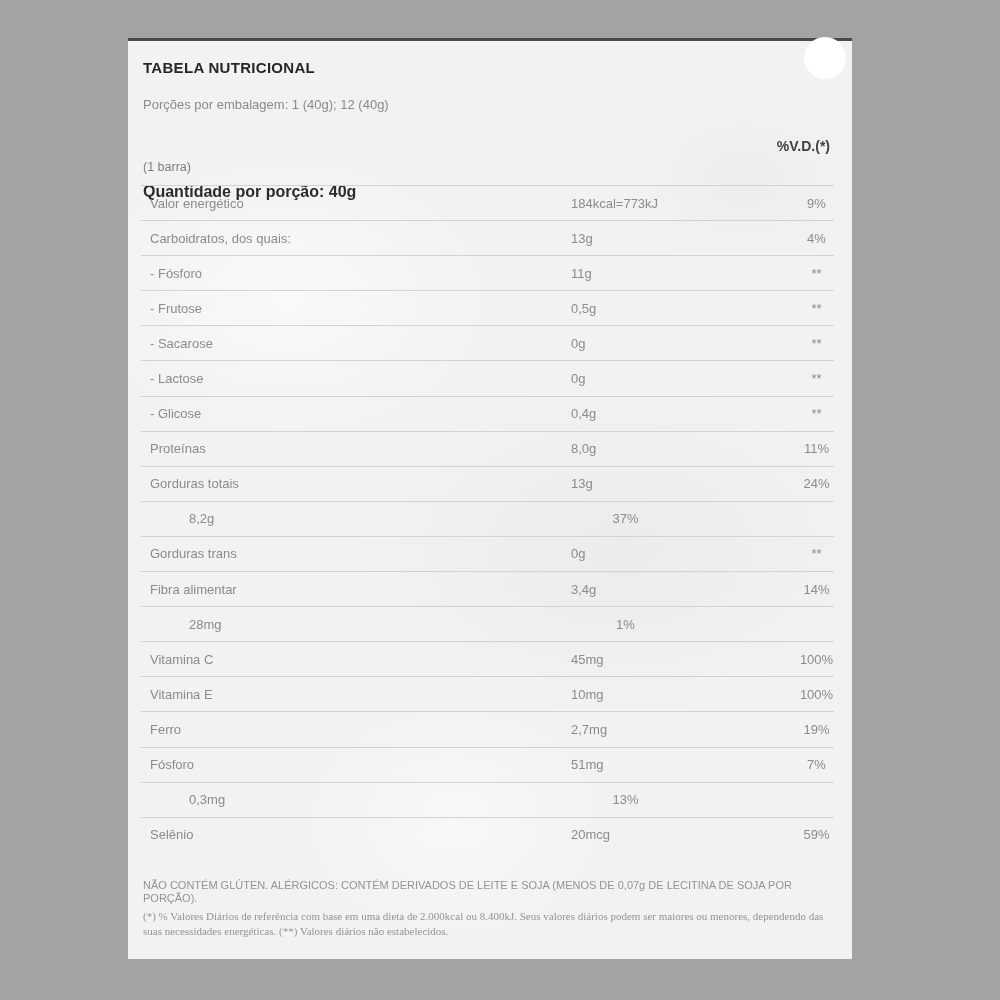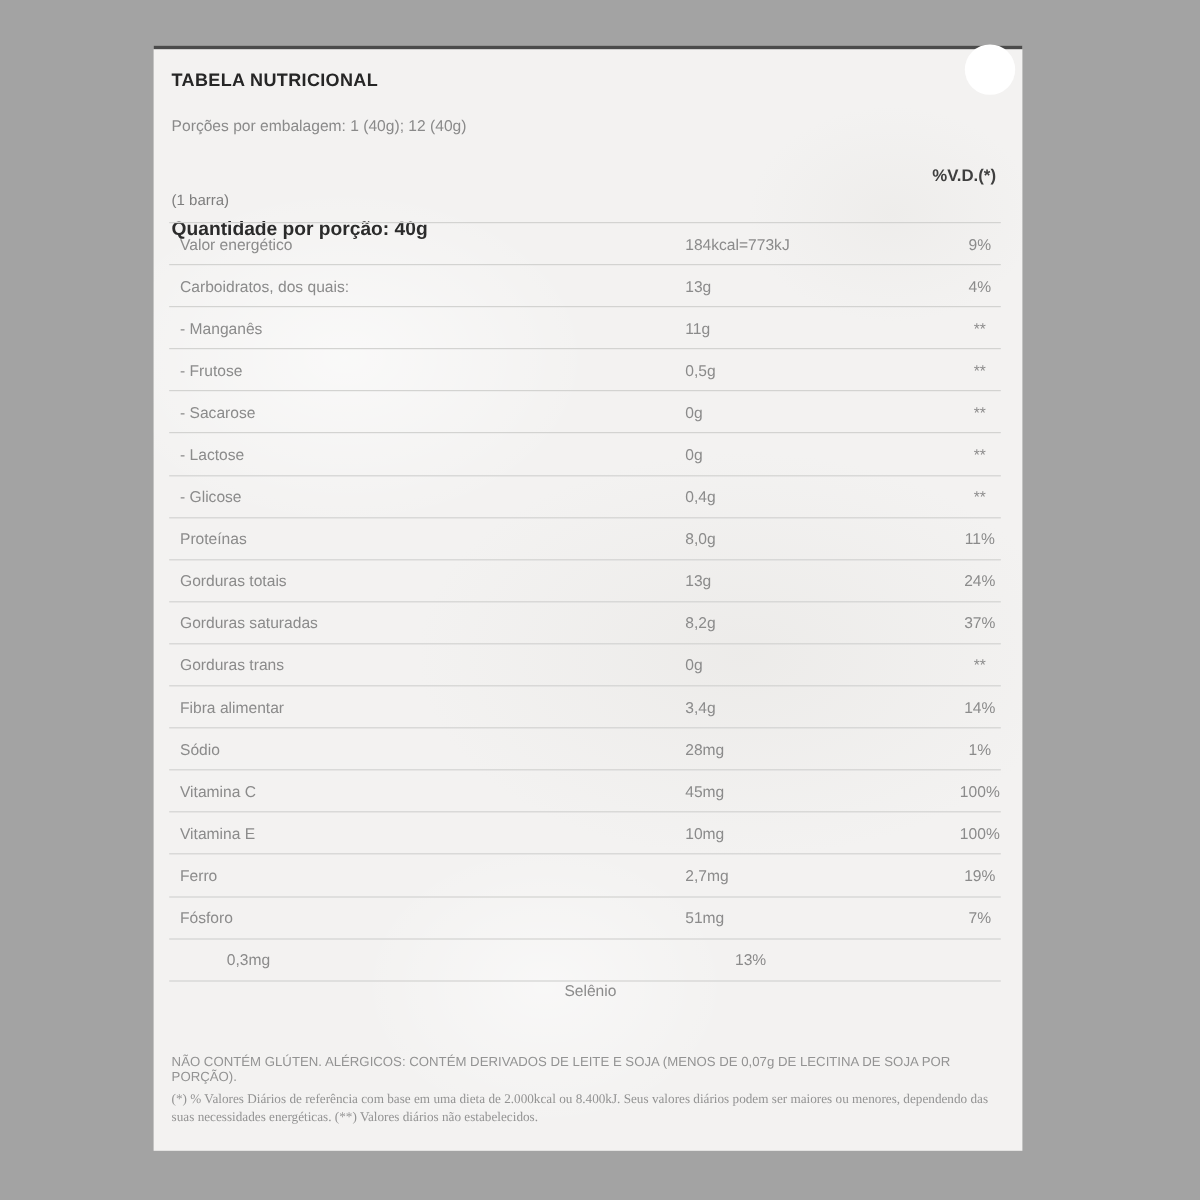--- a/index.html
+++ b/index.html
@@ -90,21 +90,20 @@
   .nrow {
     display: flex;
     align-items: center;
     height: 34.1px;
     border-bottom: 1px solid #d3d3d1;
     font-size: 13px;
     color: #8b8b8b;
   }
   .nrow:last-child {
     border-bottom: none;
-    flex-direction: column;
   }
   .c-label {
     flex: 0 0 373px;
     padding-left: 9px;
     white-space: nowrap;
   }
   .c-value {
     flex: 0 0 228px;
     white-space: nowrap;
     margin-left: 48px;
@@ -159,21 +158,21 @@
     <span class="c-vd">9%</span>
   </div>
 
   <div class="nrow">
     <span class="c-label">Carboidratos, dos quais:</span>
     <span class="c-value">13g</span>
     <span class="c-vd">4%</span>
   </div>
 
   <div class="nrow">
-    <span class="c-label">- Manganês</span>
+    <span class="c-label">- Fósforo</span>
     <span class="c-value">11g</span>
     <span class="c-vd">**</span>
   </div>
 
   <div class="nrow">
     <span class="c-label">- Frutose</span>
     <span class="c-value">0,5g</span>
     <span class="c-vd">**</span>
   </div>
 
@@ -201,39 +200,37 @@
     <span class="c-vd">11%</span>
   </div>
 
   <div class="nrow">
     <span class="c-label">Gorduras totais</span>
     <span class="c-value">13g</span>
     <span class="c-vd">24%</span>
   </div>
 
   <div class="nrow">
-    <span class="c-label">Gorduras saturadas</span>
     <span class="c-value">8,2g</span>
     <span class="c-vd">37%</span>
   </div>
 
   <div class="nrow">
     <span class="c-label">Gorduras trans</span>
     <span class="c-value">0g</span>
     <span class="c-vd">**</span>
   </div>
 
   <div class="nrow">
     <span class="c-label">Fibra alimentar</span>
     <span class="c-value">3,4g</span>
     <span class="c-vd">14%</span>
   </div>
 
   <div class="nrow">
-    <span class="c-label">Sódio</span>
     <span class="c-value">28mg</span>
     <span class="c-vd">1%</span>
   </div>
 
   <div class="nrow">
     <span class="c-label">Vitamina C</span>
     <span class="c-value">45mg</span>
     <span class="c-vd">100%</span>
   </div>
 

